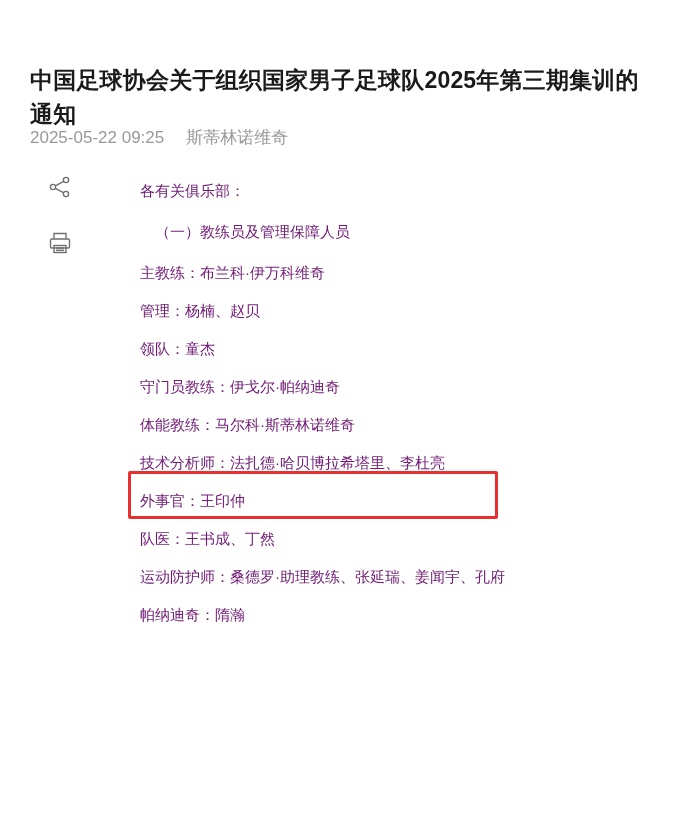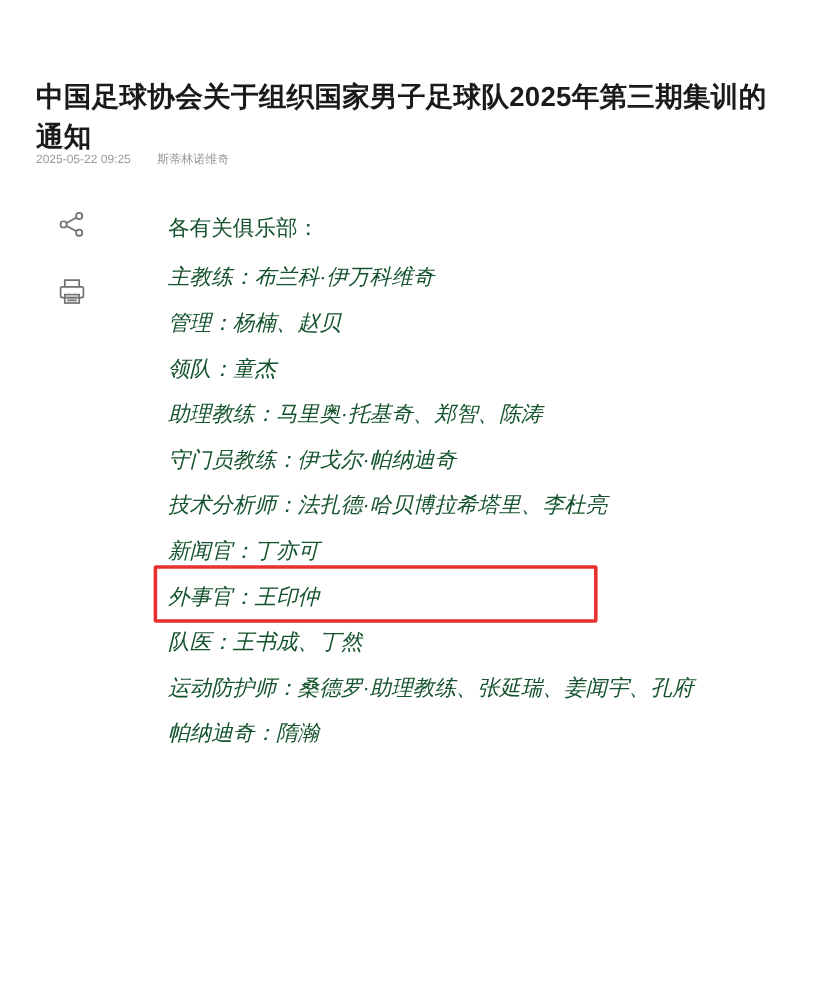--- a/index.html
+++ b/index.html
@@ -31,21 +31,21 @@
     font-size: 23px;
     line-height: 34px;
     font-weight: bold;
     color: #1a1a1a;
     letter-spacing: 0.2px;
   }
   .meta-row {
     position: absolute;
     left: 30px;
     top: 102px;
-    font-size: 10px;
+    font-size: 17px;
     color: #999999;
     display: flex;
     align-items: center;
     gap: 22px;
   }
   .meta-item {
     white-space: nowrap;
   }
   .rail {
     position: absolute;
@@ -68,39 +68,38 @@
     width: 26px;
     height: 26px;
   }
   .content {
     position: absolute;
     left: 140px;
     top: 152px;
     width: 524px;
   }
   .para {
-    font-size: 18px;
+    font-size: 15px;
     line-height: 29px;
-    color: #14532d;
+    color: #701a75;
     margin: 0 0 12px 0;
     text-align: justify;
   }
   .para.indent {
     text-indent: 2em;
   }
   .para.heading {
     font-weight: bold;
     text-indent: 1em;
   }
   .para.sub {
     text-indent: 1em;
   }
   .para.tight {
     margin-bottom: 9px;
-    font-style: italic;
   }
   .highlight-box {
     position: absolute;
     left: 128px;
     top: 447px;
     width: 370px;
     height: 48px;
     border: 3px solid #e8312f;
     border-radius: 2px;
     box-sizing: border-box;
@@ -135,27 +134,27 @@
         <rect x="3.5" y="9" width="19" height="9" rx="1.5"></rect>
         <rect x="7" y="15.5" width="12" height="7"></rect>
         <line x1="9" y1="18" x2="17" y2="18"></line>
         <line x1="9" y1="20.3" x2="17" y2="20.3"></line>
       </svg>
     </span>
   </div>
 
   <div class="content">
     <p class="para">各有关俱乐部：</p>
+    <p class="para sub">（一）教练员及管理保障人员</p>
     <p class="para tight">主教练：布兰科·伊万科维奇</p>
     <p class="para tight">管理：杨楠、赵贝</p>
     <p class="para tight">领队：童杰</p>
-    <p class="para tight">助理教练：马里奥·托基奇、郑智、陈涛</p>
     <p class="para tight">守门员教练：伊戈尔·帕纳迪奇</p>
+    <p class="para tight">体能教练：马尔科·斯蒂林诺维奇</p>
     <p class="para tight">技术分析师：法扎德·哈贝博拉希塔里、李杜亮</p>
-    <p class="para tight">新闻官：丁亦可</p>
     <p class="para tight">外事官：王印仲</p>
     <p class="para tight">队医：王书成、丁然</p>
     <p class="para tight">运动防护师：桑德罗·助理教练、张延瑞、姜闻宇、孔府</p>
     <p class="para tight">帕纳迪奇：隋瀚</p>
 
   </div>
 
   <div class="highlight-box"></div>
 
 </div>

